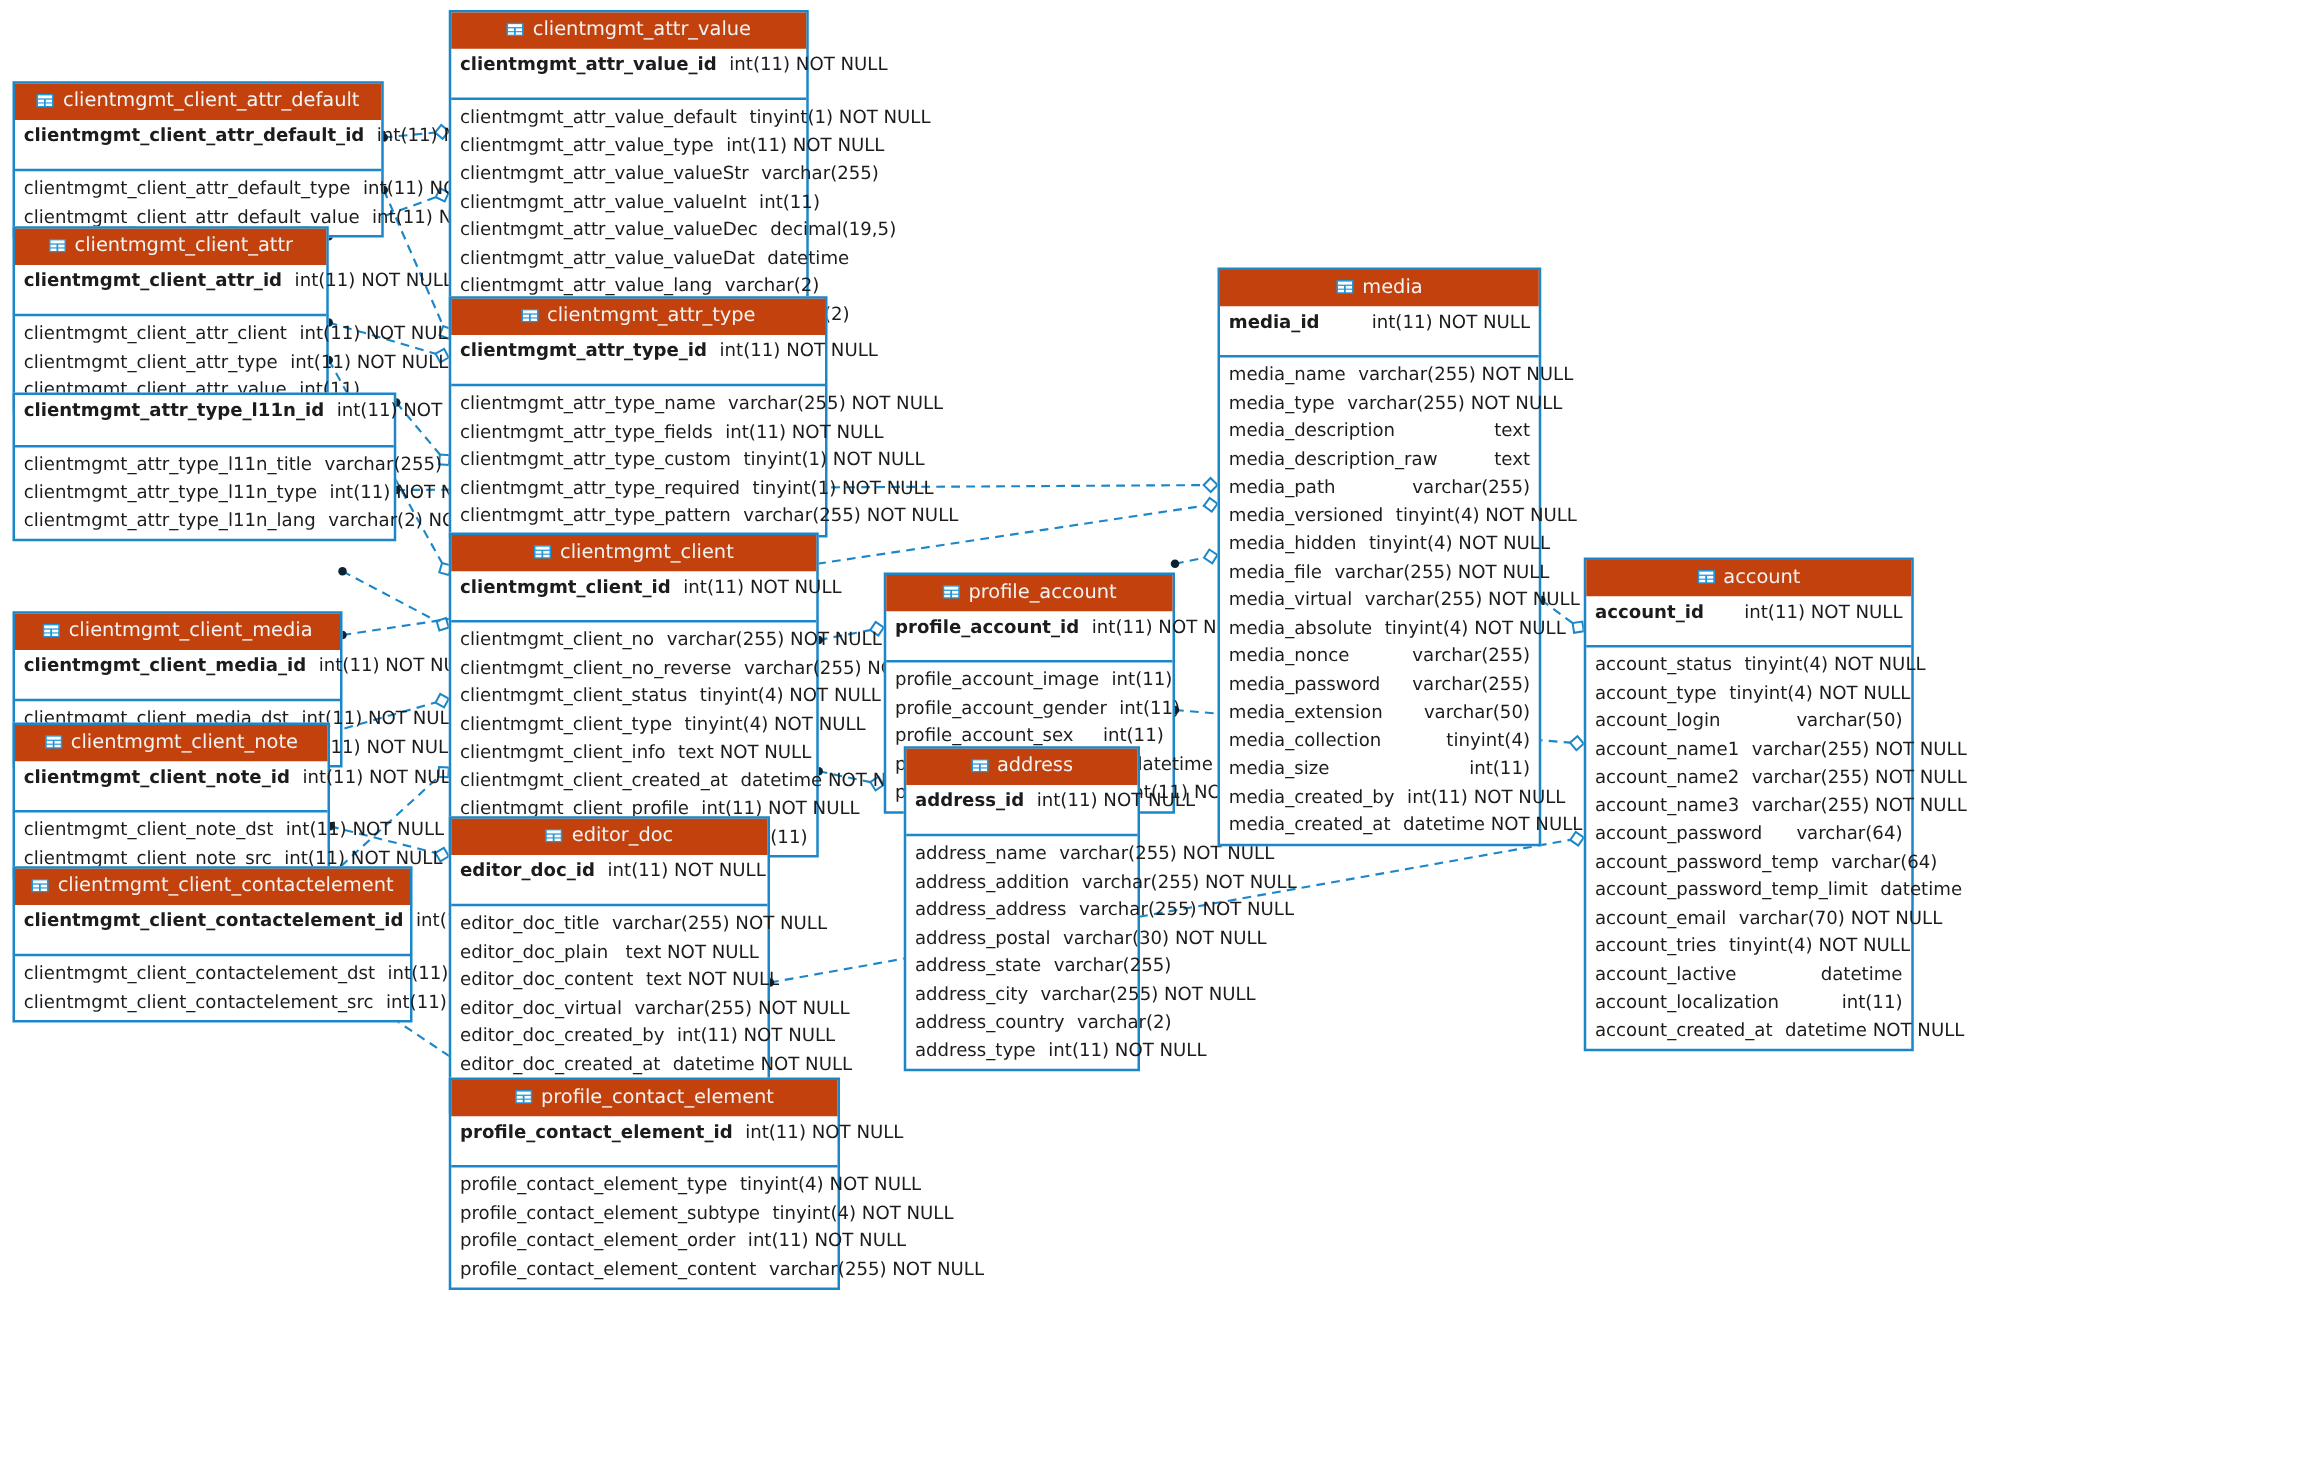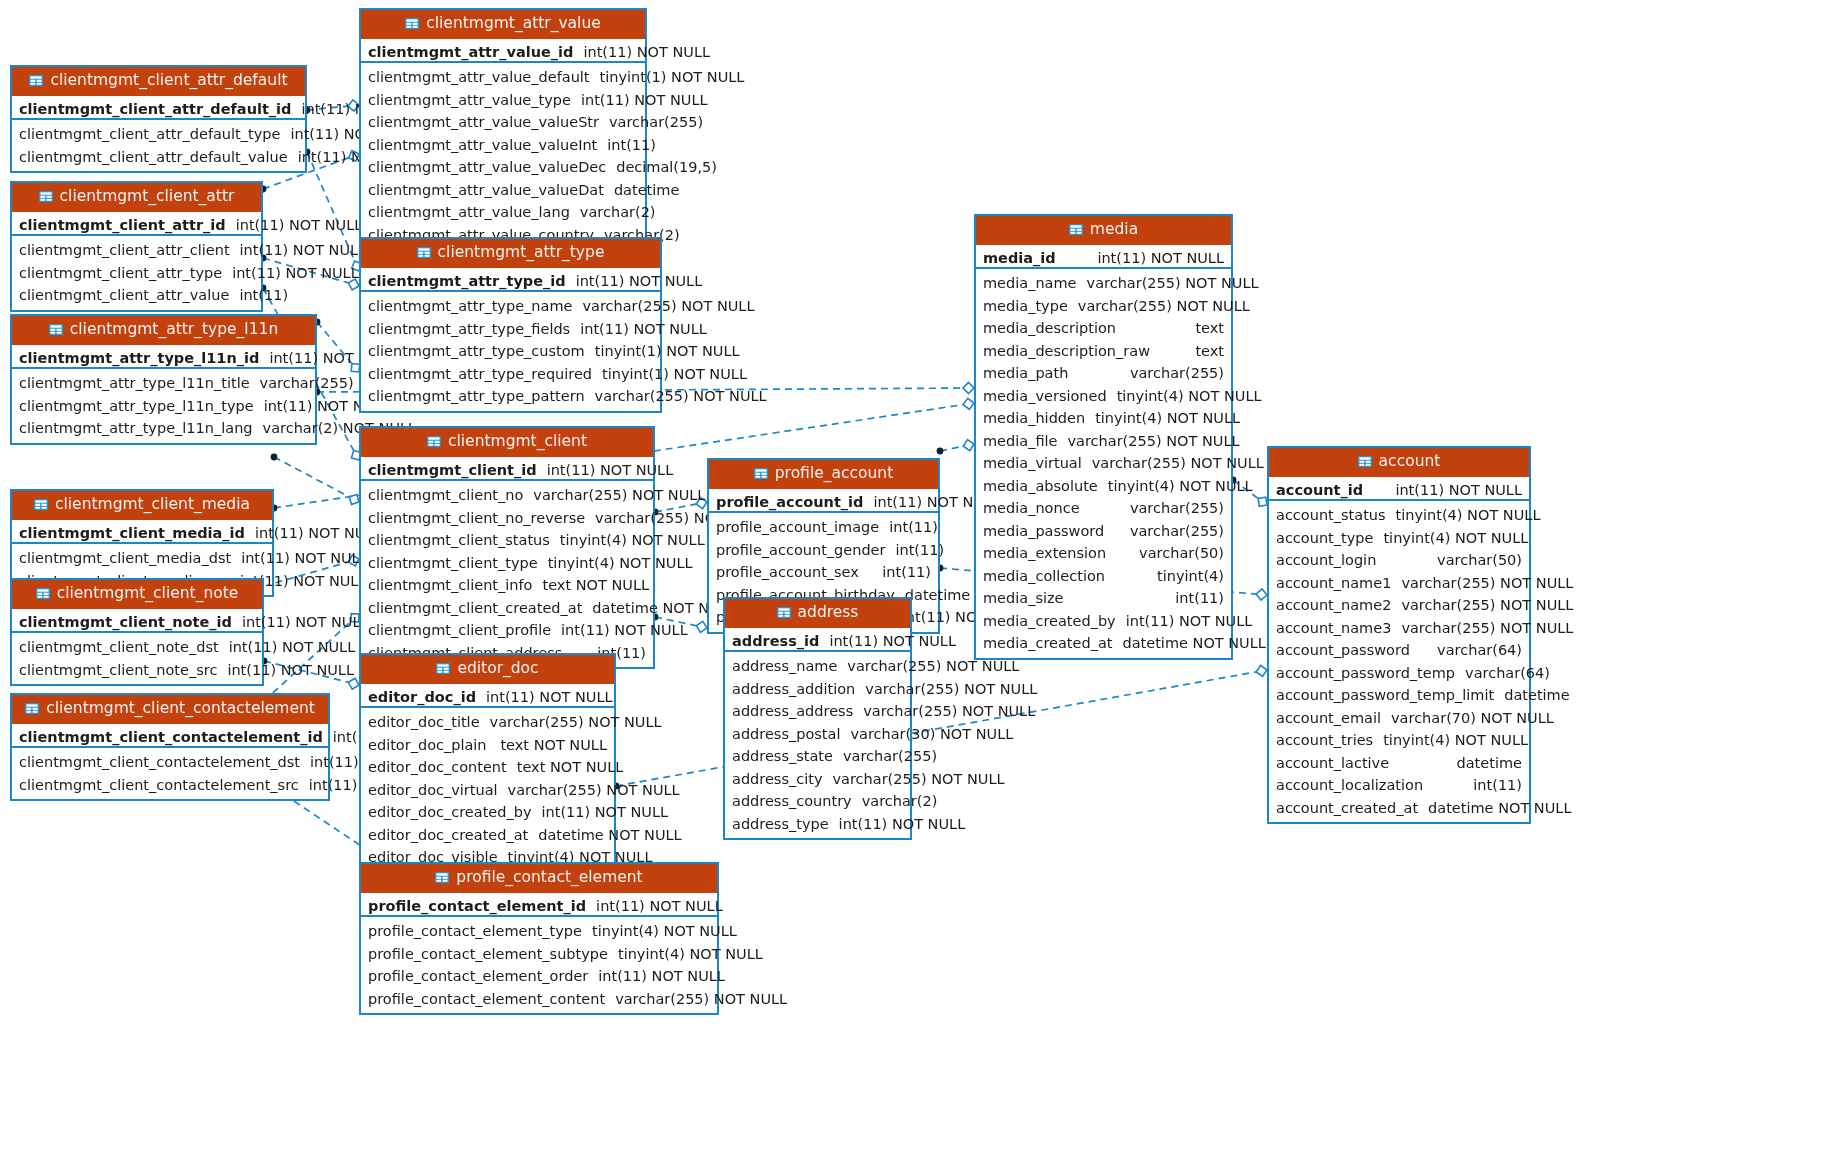--- a/index.html
+++ b/index.html
@@ -77,21 +77,21 @@
     gap: 10px;
     font-size: 14.5px;
     line-height: 1;
     padding: 4px 7px 4px 7px;
     color: #1c1c1c;
     white-space: nowrap;
   }
 
   .pk-row .attr {
     padding-top: 6px;
-    padding-bottom: 2px;
+    padding-bottom: 19px;
   }
 
   .attr .aname { font-weight: normal; }
   .pk-row .attr .aname { font-weight: bold; }
   .attr .atype { color: #1c1c1c; }
 </style>
 </head>
 <body>
 
 <div id="canvas">
@@ -252,33 +252,20 @@
           <span class="aname">clientmgmt_client_attr_type</span>
           <span class="atype">int(11) NOT NULL</span>
         </div>
         <div class="attr">
           <span class="aname">clientmgmt_client_attr_value</span>
           <span class="atype">int(11)</span>
         </div>
       </div>
     </div>
     <div class="entity" style="left: 10px; top: 314px; width: 307px;">
-      <div class="entity-header">
-        <span class="tbl-icon">
-          <svg width="14" height="11" viewBox="0 0 14 11">
-            <rect x="0" y="0" width="14" height="11" rx="1" fill="#2196d8"></rect>
-            <rect x="1.4" y="1.3" width="11.2" height="2.4" fill="#ffffff"></rect>
-            <rect x="1.4" y="4.7" width="4.8" height="2.2" fill="#ffffff"></rect>
-            <rect x="7.6" y="4.7" width="5" height="2.2" fill="#ffffff"></rect>
-            <rect x="1.4" y="7.8" width="4.8" height="2" fill="#ffffff"></rect>
-            <rect x="7.6" y="7.8" width="5" height="2" fill="#ffffff"></rect>
-          </svg>
-        </span>
-        <span>clientmgmt_attr_type_l11n</span>
-      </div>
       <div class="pk-row">
         <div class="attr">
           <span class="aname">clientmgmt_attr_type_l11n_id</span>
           <span class="atype">int(11) NOT NULL</span>
         </div>
       </div>
       <div class="attr-list">
         <div class="attr">
           <span class="aname">clientmgmt_attr_type_l11n_title</span>
           <span class="atype">varchar(255) NOT NULL</span>
@@ -583,21 +570,21 @@
         <div class="attr">
           <span class="aname">editor_doc_created_at</span>
           <span class="atype">datetime NOT NULL</span>
         </div>
         <div class="attr">
           <span class="aname">editor_doc_visible</span>
           <span class="atype">tinyint(4) NOT NULL</span>
         </div>
       </div>
     </div>
-    <div class="entity" style="left: 359px; top: 862px; width: 360px;">
+    <div class="entity" style="left: 359px; top: 862px; width: 313px;">
       <div class="entity-header">
         <span class="tbl-icon">
           <svg width="14" height="11" viewBox="0 0 14 11">
             <rect x="0" y="0" width="14" height="11" rx="1" fill="#2196d8"></rect>
             <rect x="1.4" y="1.3" width="11.2" height="2.4" fill="#ffffff"></rect>
             <rect x="1.4" y="4.7" width="4.8" height="2.2" fill="#ffffff"></rect>
             <rect x="7.6" y="4.7" width="5" height="2.2" fill="#ffffff"></rect>
             <rect x="1.4" y="7.8" width="4.8" height="2" fill="#ffffff"></rect>
             <rect x="7.6" y="7.8" width="5" height="2" fill="#ffffff"></rect>
           </svg>

